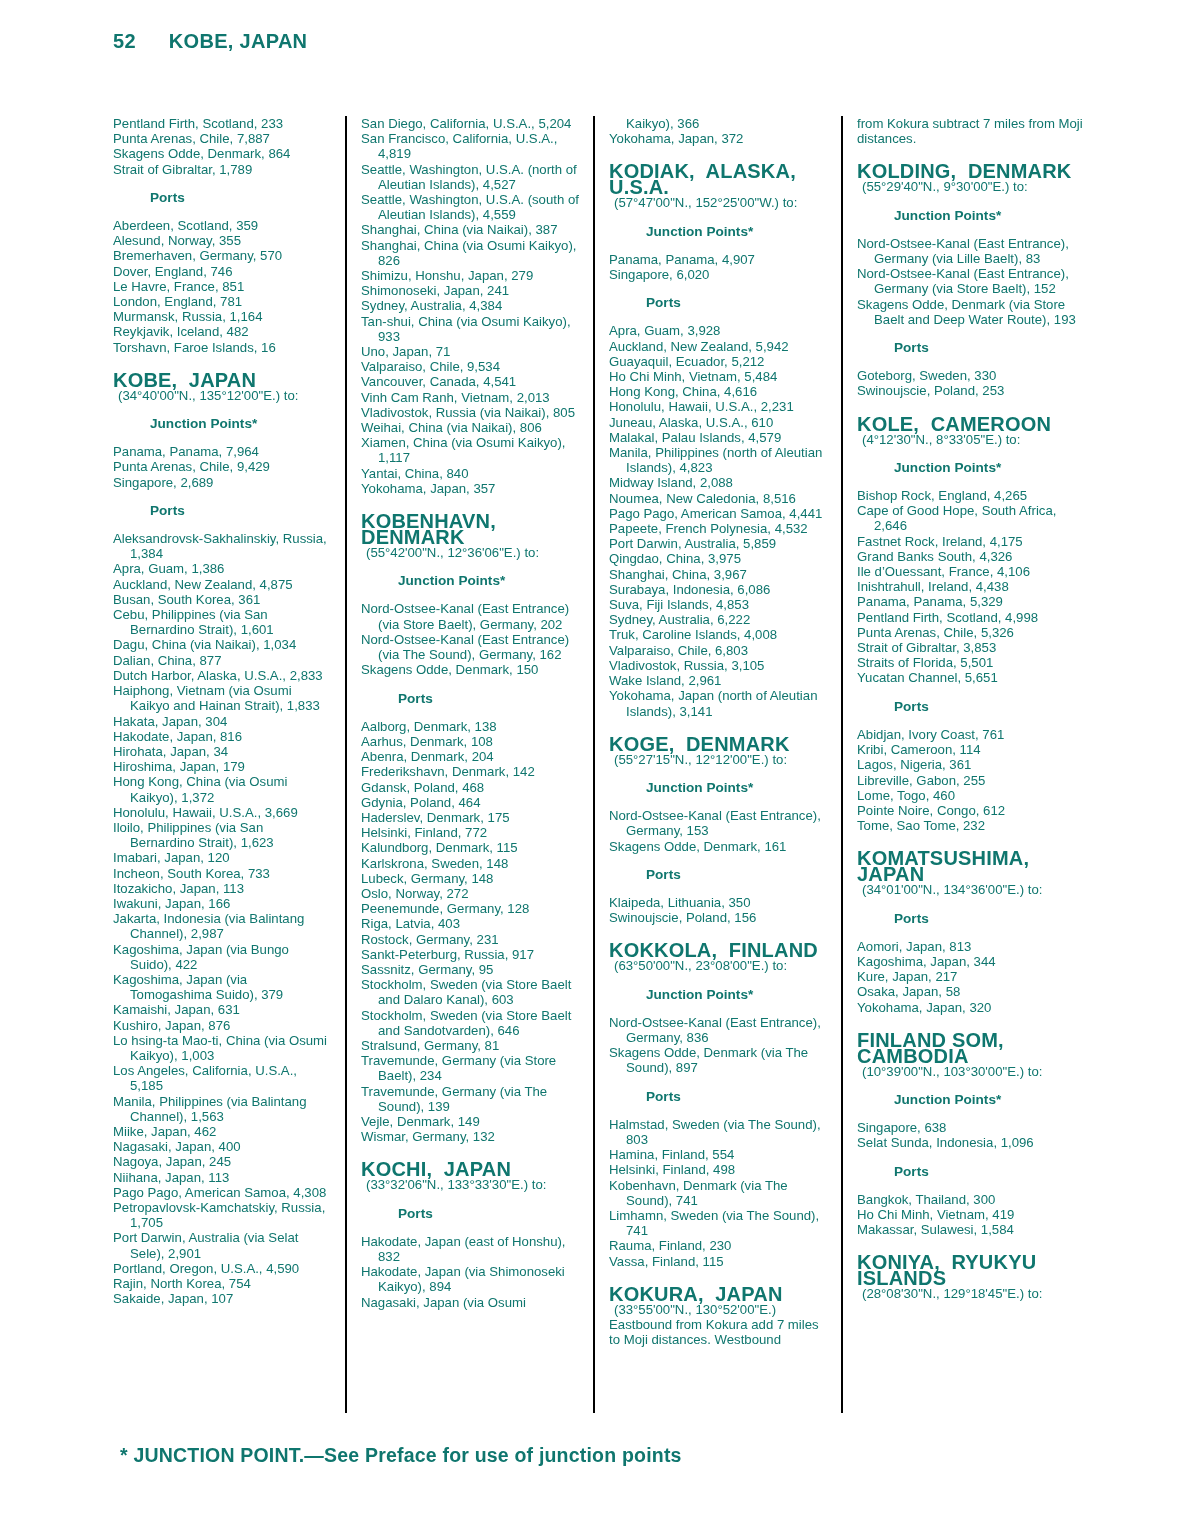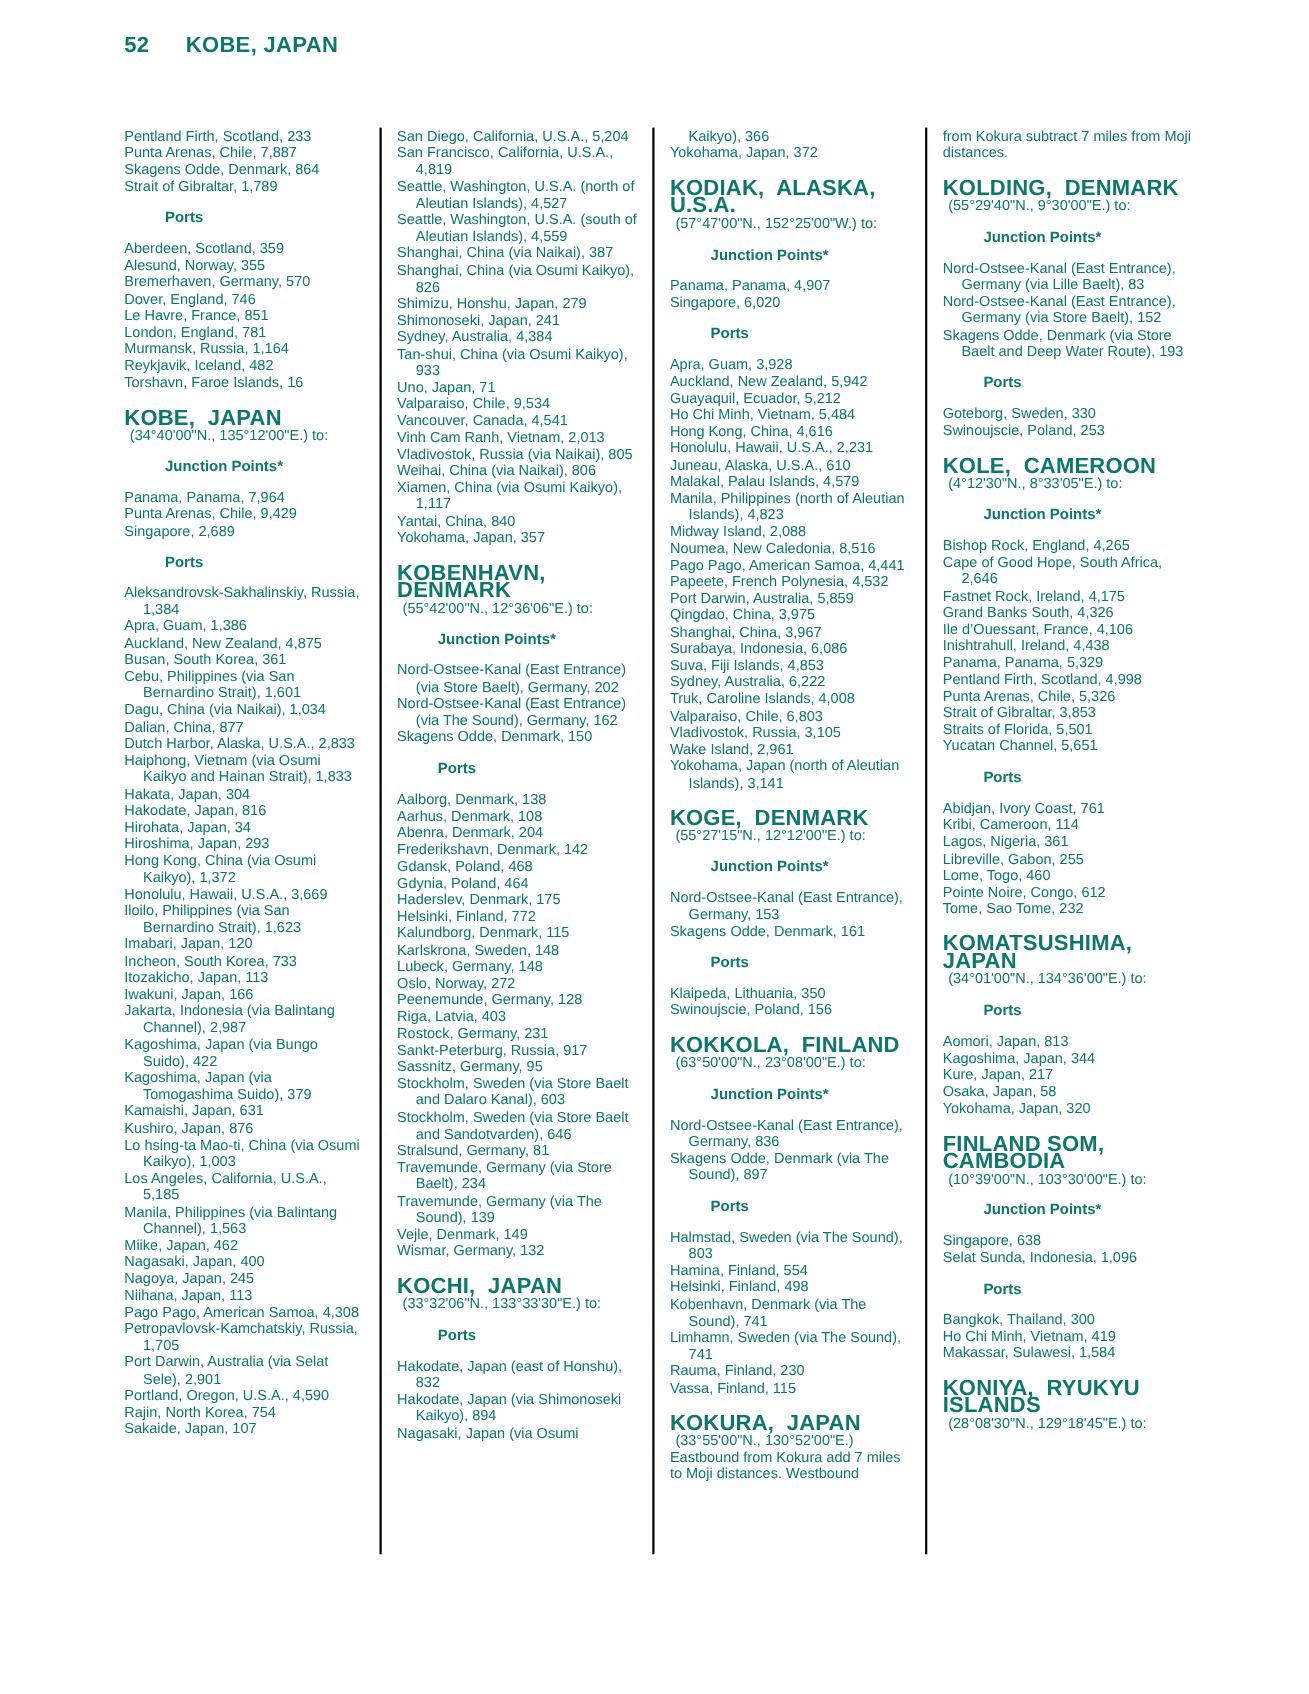--- a/index.html
+++ b/index.html
@@ -76,21 +76,21 @@
         <div class="blk entry">Auckland, New Zealand, 4,875</div>
         <div class="blk entry">Busan, South Korea, 361</div>
         <div class="blk entry">Cebu, Philippines (via San Bernardino Strait), 1,601</div>
         <div class="blk entry">Dagu, China (via Naikai), 1,034</div>
         <div class="blk entry">Dalian, China, 877</div>
         <div class="blk entry">Dutch Harbor, Alaska, U.S.A., 2,833</div>
         <div class="blk entry">Haiphong, Vietnam (via Osumi Kaikyo and Hainan Strait), 1,833</div>
         <div class="blk entry">Hakata, Japan, 304</div>
         <div class="blk entry">Hakodate, Japan, 816</div>
         <div class="blk entry">Hirohata, Japan, 34</div>
-        <div class="blk entry">Hiroshima, Japan, 293</div>
+        <div class="blk entry">Hiroshima, Japan, 179</div>
         <div class="blk entry">Hong Kong, China (via Osumi Kaikyo), 1,372</div>
         <div class="blk entry">Honolulu, Hawaii, U.S.A., 3,669</div>
         <div class="blk entry">Iloilo, Philippines (via San Bernardino Strait), 1,623</div>
         <div class="blk entry">Imabari, Japan, 120</div>
         <div class="blk entry">Incheon, South Korea, 733</div>
         <div class="blk entry">Itozakicho, Japan, 113</div>
         <div class="blk entry">Iwakuni, Japan, 166</div>
         <div class="blk entry">Jakarta, Indonesia (via Balintang Channel), 2,987</div>
         <div class="blk entry">Kagoshima, Japan (via Bungo Suido), 422</div>
         <div class="blk entry">Kagoshima, Japan (via Tomogashima Suido), 379</div>
@@ -279,13 +279,14 @@
         <div class="blk entry">Selat Sunda, Indonesia, 1,096</div>
         <div class="blk section">Ports</div>
         <div class="blk entry">Bangkok, Thailand, 300</div>
         <div class="blk entry">Ho Chi Minh, Vietnam, 419</div>
         <div class="blk entry">Makassar, Sulawesi, 1,584</div>
         <div class="blk city">KONIYA,  RYUKYU ISLANDS</div>
         <div class="blk coords">(28°08'30"N., 129°18'45"E.) to:</div>
       </div>
     </div>
 
+  <div class="footnote">* JUNCTION POINT.—See Preface for use of junction points</div>
 </div>
 
 </body></html>

